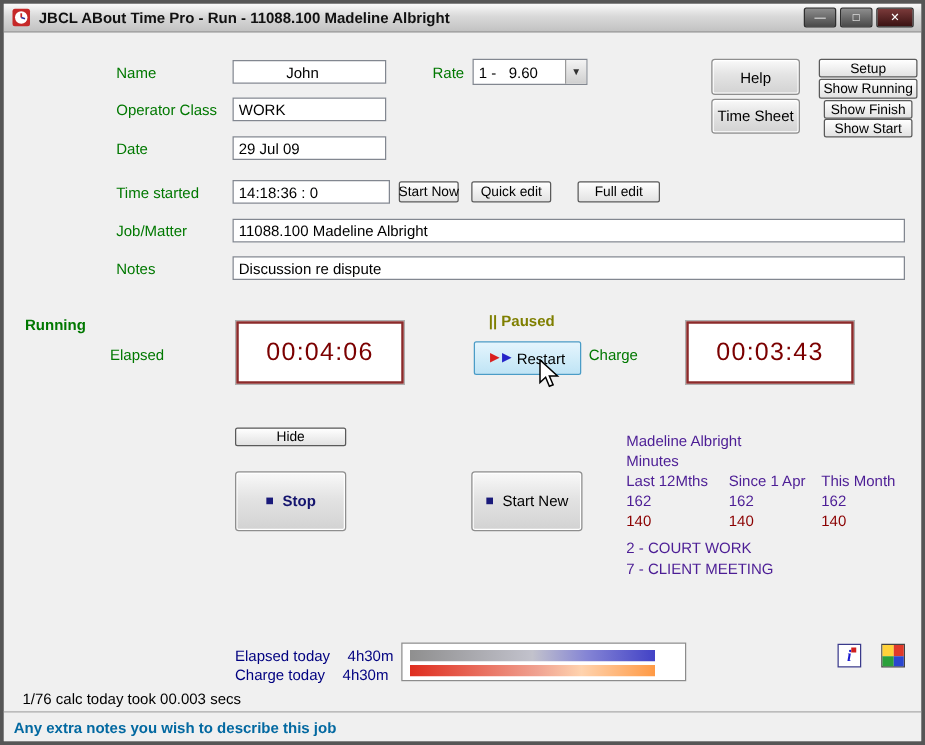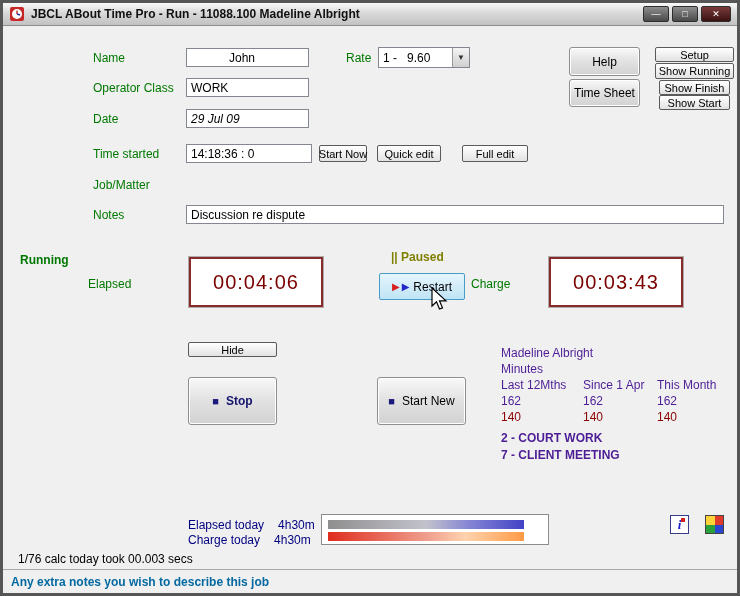--- a/index.html
+++ b/index.html
@@ -41,21 +41,21 @@
   .paused{position:absolute;left:388px;top:247px;font-size:12px;font-weight:bold;color:#7f7f00;}
   .restart{position:absolute;left:376px;top:270px;width:86px;height:27px;
     border:1px solid #4a9cc7;border-radius:2px;
     background:linear-gradient(#e5f5fd,#bfe4f5);display:flex;align-items:center;
     justify-content:center;gap:4px;font-size:12px;color:#000;cursor:default;}
   .tri-red{color:#d92020;font-size:10px;line-height:1;}
   .tri-blue{color:#2424c8;font-size:10px;line-height:1;margin-left:-2px;}
   .sq{color:#1a1a7a;font-size:11px;line-height:1;}
   .stat{position:absolute;font-size:12px;color:#4c1d95;white-space:nowrap;}
   .stat.red{color:#8b0000;}
-  .stat.cat{font-weight:bold;}
+  .stat.cat{font-weight:normal;}
   .today{position:absolute;font-size:12px;color:#000080;white-space:nowrap;}
   .today .v{margin-left:14px;}
   .progress{position:absolute;left:318px;top:511px;width:228px;height:31px;
     border:1px solid #8c8c8c;background:#fff;}
   .stripe1{position:absolute;left:6px;top:5px;width:196px;height:9px;
     background:linear-gradient(to right,#8f8f8f,#c2c2cc 50%,#8585d5 72%,#4242c6);}
   .stripe2{position:absolute;left:6px;top:17px;width:196px;height:9px;
     background:linear-gradient(to right,#df2d1e,#f0a291 52%,#ffd3ae 70%,#ff9a45);}
   .calcnote{position:absolute;left:15px;top:549px;font-size:12px;color:#000;}
   .statusbar{position:absolute;left:0;right:0;bottom:0;height:24px;
@@ -97,22 +97,23 @@
   <div class="lbl" style="left:90px;top:48px">Name</div>
   <div class="lbl" style="left:90px;top:78px">Operator Class</div>
   <div class="lbl" style="left:90px;top:109px">Date</div>
   <div class="lbl" style="left:90px;top:144px">Time started</div>
   <div class="lbl" style="left:90px;top:175px">Job/Matter</div>
   <div class="lbl" style="left:90px;top:205px">Notes</div>
   <div class="lbl" style="left:343px;top:48px">Rate</div>
 
   <input class="inp" style="left: 183px; top: 45px; width: 123px; padding-left: 42px;" value="John">
   <input class="inp" style="left: 183px; top: 75px; width: 123px;" value="WORK">
-  <input class="inp" style="left: 183px; top: 106px; width: 123px; font-style: italic;" value="29 Jul 09">
+  <input class="inp" style="left: 183px; top: 106px; width: 123px;" value="29 Jul 09">
   <input class="inp" style="left: 183px; top: 141px; width: 126px;" value="14:18:36 : 0">
+  <input class="inp" style="left: 183px; top: 172px; width: 538px;" value="11088.100 Madeline Albright">
   <input class="inp" style="left: 183px; top: 202px; width: 538px;" value="Discussion re dispute">
 
   <div class="combo" style="left:375px;top:44px;width:92px">
     <span class="val">1 -   9.60</span>
     <span class="drop">▼</span>
   </div>
 
   <div class="thinbtn" style="left:316px;top:142px;width:48px">Start Now</div>
   <div class="thinbtn" style="left:374px;top:142px;width:64px">Quick edit</div>
   <div class="thinbtn" style="left:459px;top:142px;width:66px">Full edit</div>

